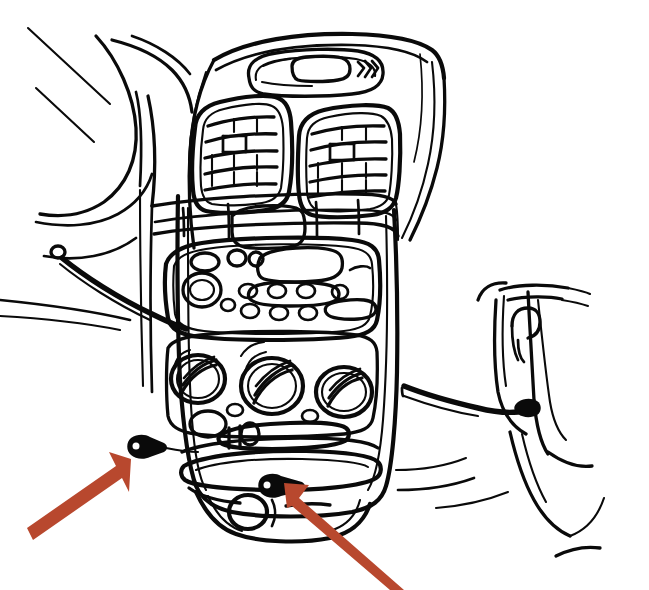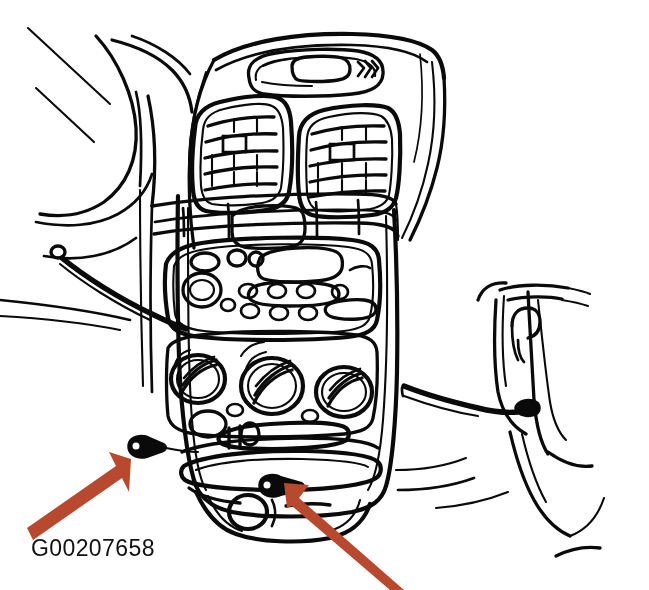--- a/index.html
+++ b/index.html
@@ -384,15 +384,14 @@
                L299,498
                L404,590
                L390,590
                L292,506
                L287,508
                Z"></path>
     </g>
 
   </svg>
 
-  <div id="caption-label">G00207658</div>
 
 </div>
 
 </body></html>

